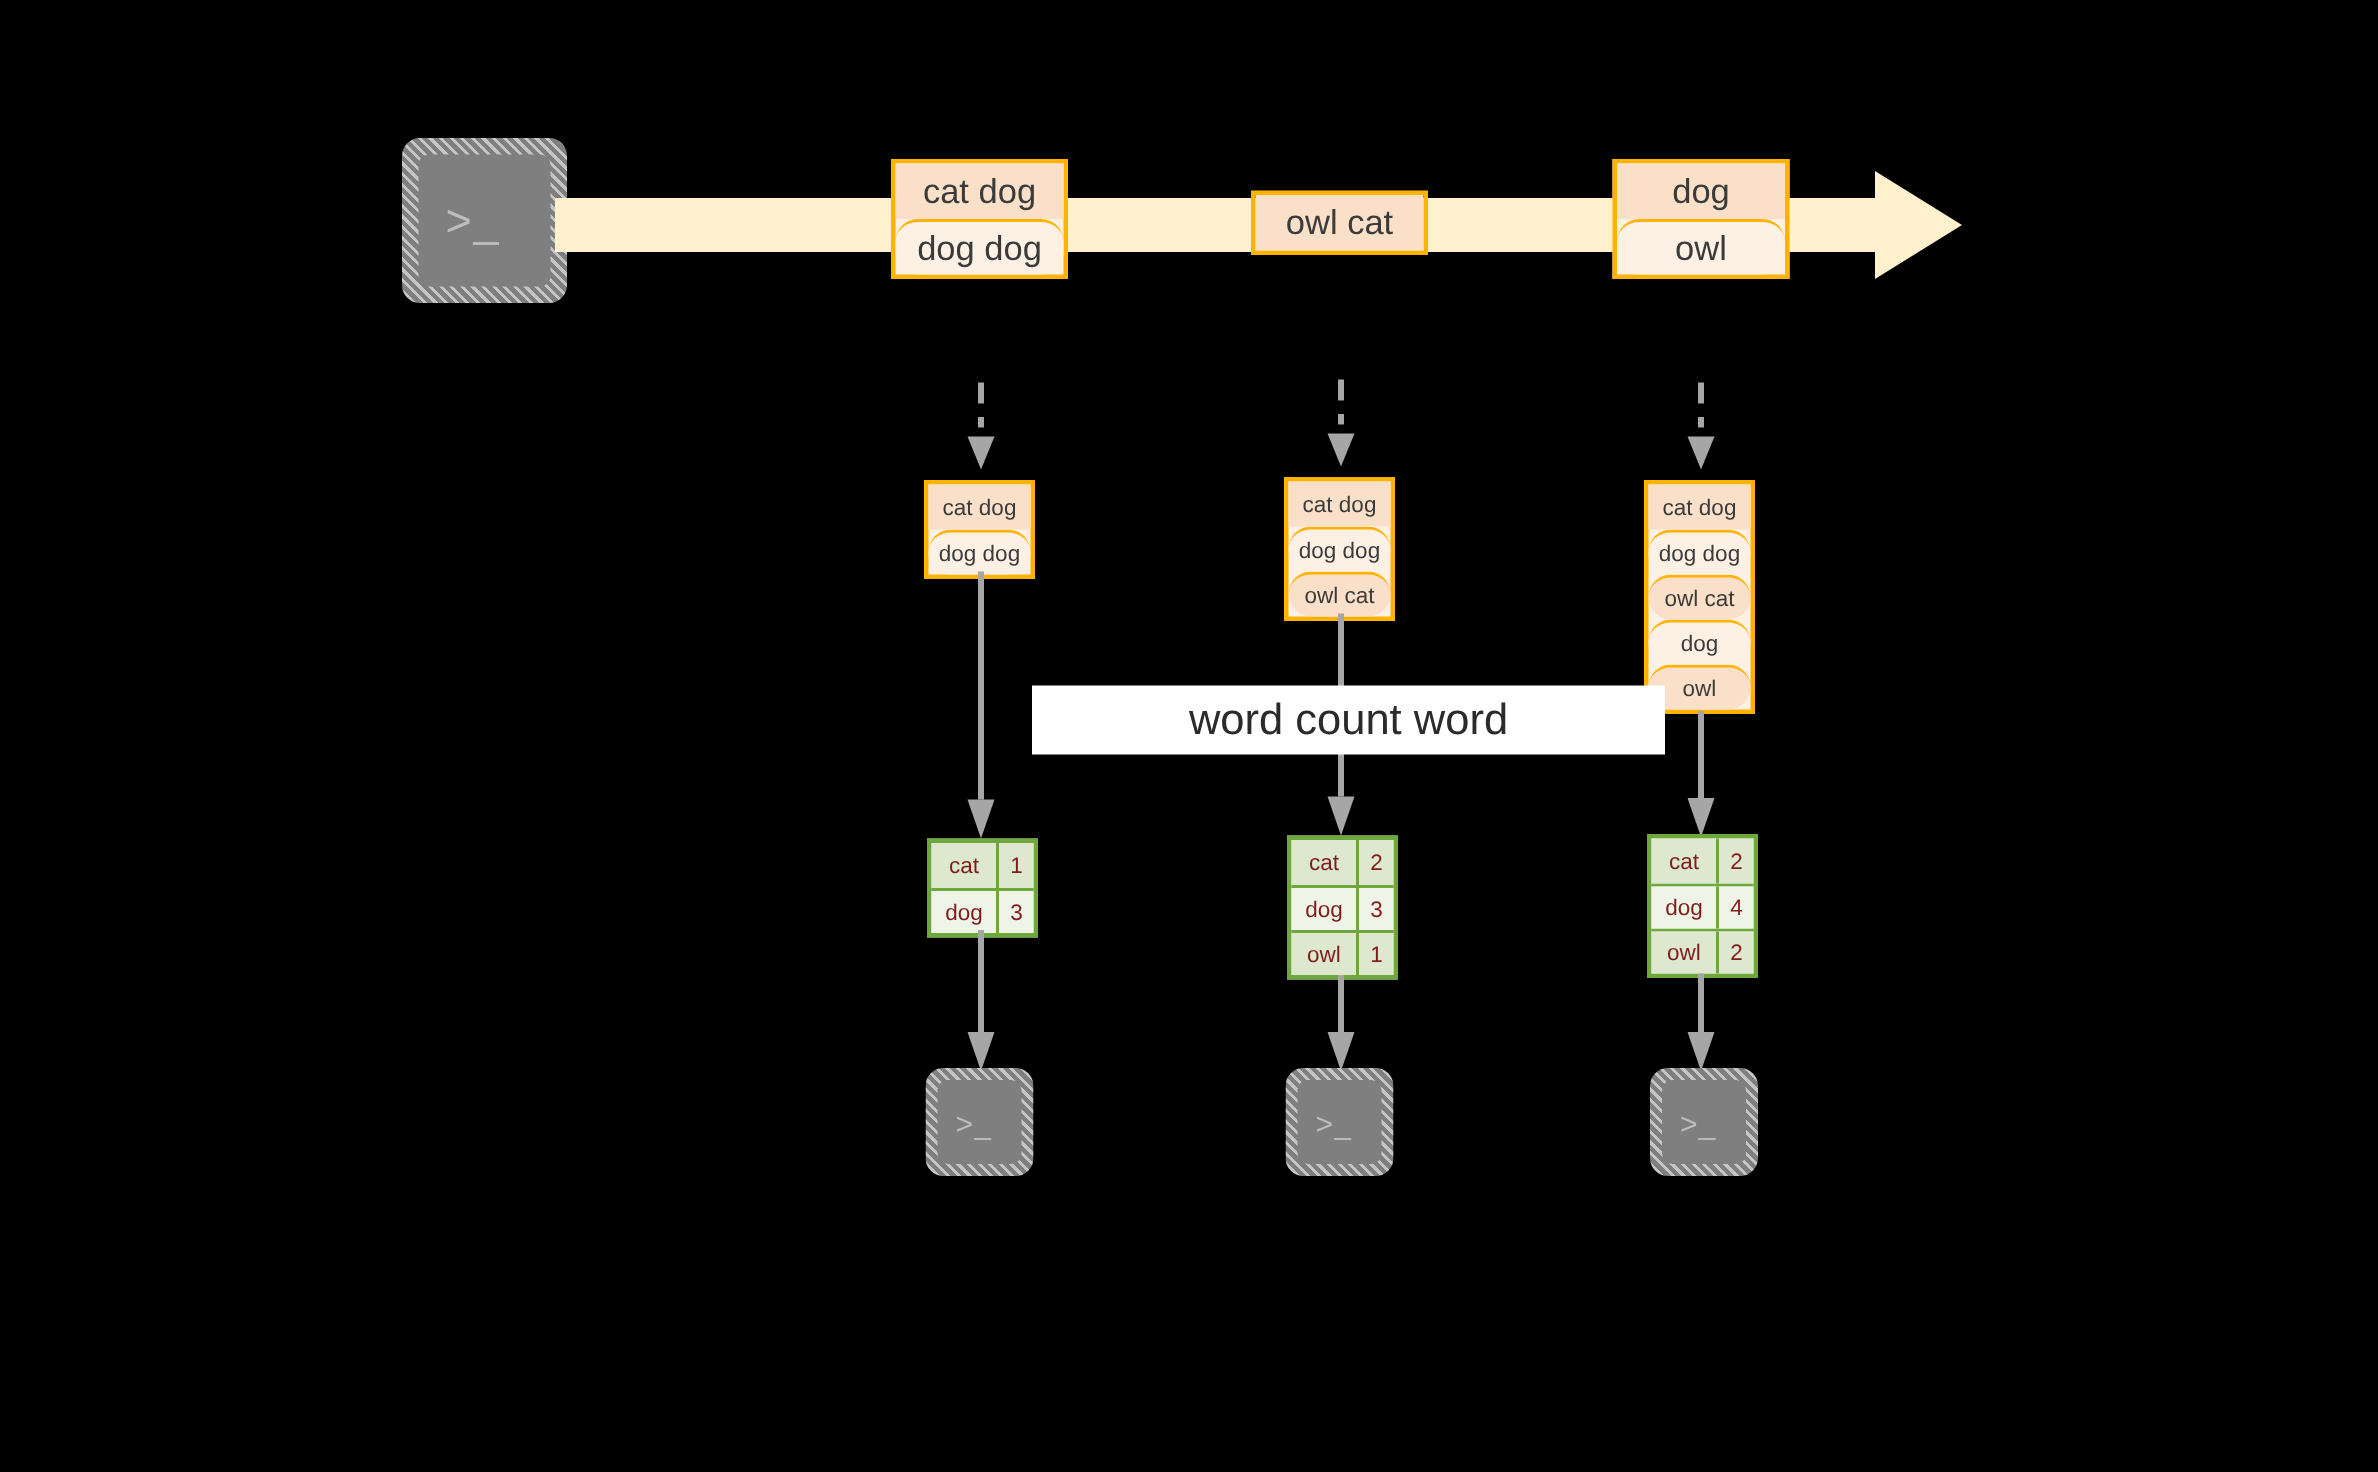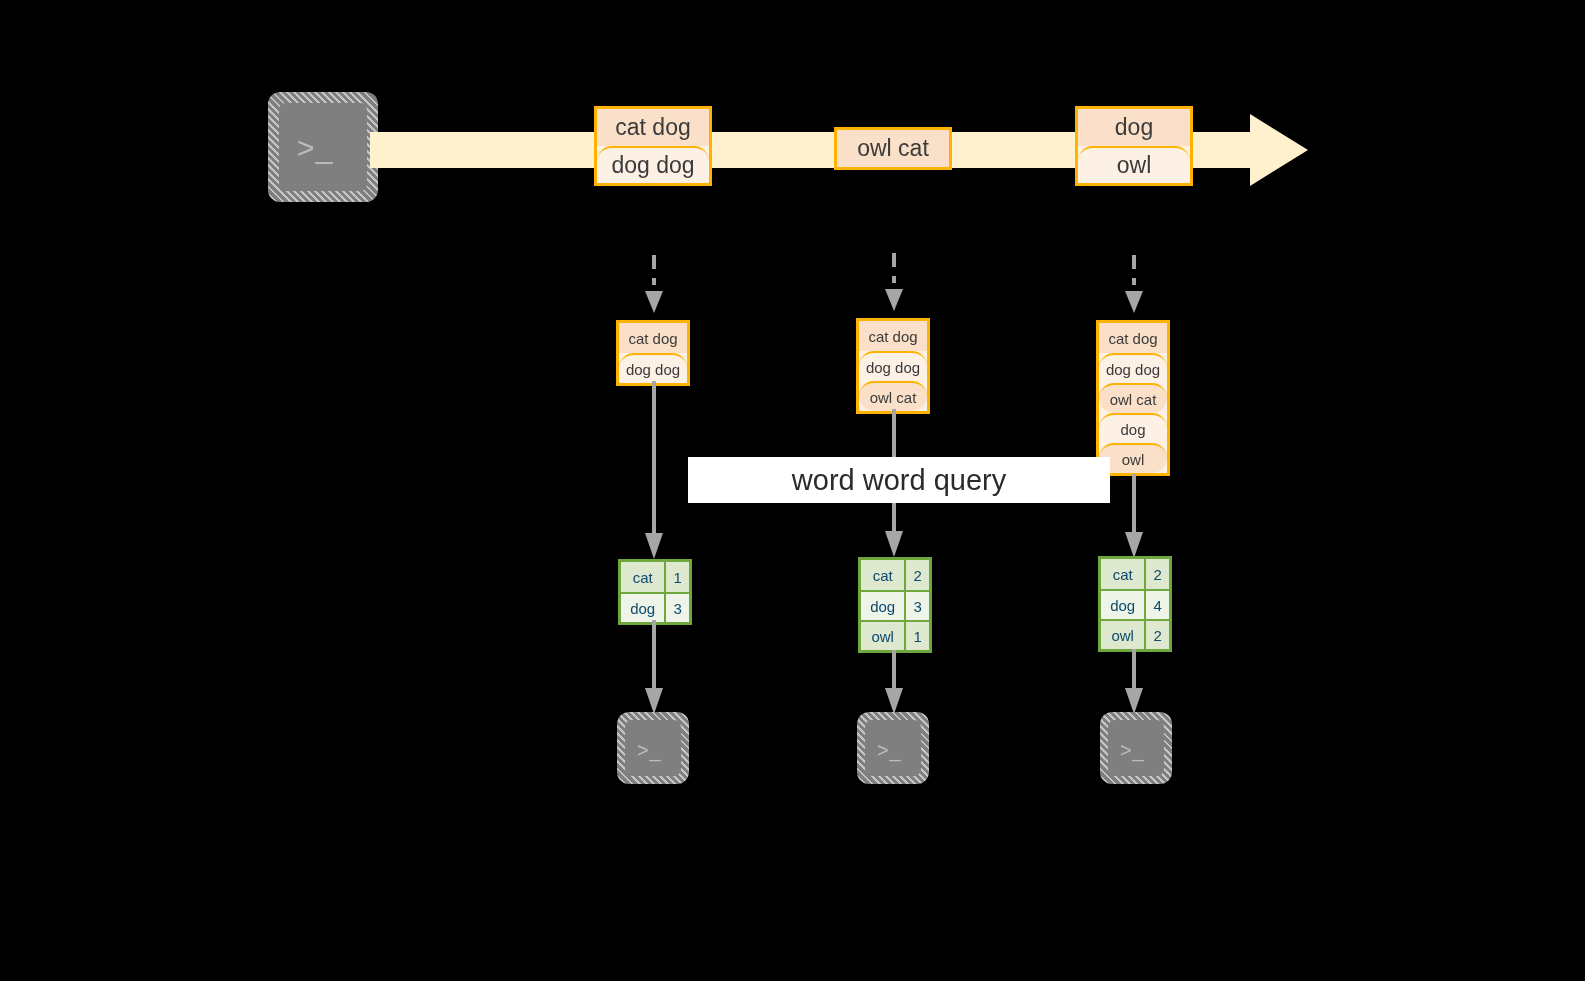--- a/index.html
+++ b/index.html
@@ -112,21 +112,21 @@
     height: 30px;
   }
   .restable .trow + .trow { border-top: 2px solid #6EA83C; }
   .restable .trow.dark .cell { background: #DDE8CE; }
   .restable .trow.light .cell { background: #EFF4E8; }
   .restable .cell {
     box-sizing: border-box;
     display: flex;
     align-items: center;
     justify-content: center;
-    color: #0c4a6e;
+    color: #7f1d1d;
     font-size: 15px;
     white-space: nowrap;
   }
   .restable .cell.word { width: 44px; }
   .restable .cell.count {
     width: 25px;
     border-left: 2px solid #6EA83C;
   }
   .rt1 { left: 618px; top: 559px; width: 74px; }
   .rt2 { left: 858px; top: 557px; width: 74px; }
@@ -234,21 +234,21 @@
     </svg>
   </div>
   <div class="conn" style="left:1123px; top:474px;">
     <svg width="22" height="86" viewBox="0 0 22 86">
       <line x1="11" y1="0" x2="11" y2="58" stroke="#A6A6A6" stroke-width="4"></line>
       <path d="M11,84 L2,58 L20,58 Z" fill="#A6A6A6"></path>
     </svg>
   </div>
 
   <div class="query-band">
-    <span class="qlabel">word word query</span>
+    <span class="qlabel">word count word</span>
   </div>
 
   <div class="restable rt1">
     <div class="trow dark">
       <div class="cell word">cat</div>
       <div class="cell count">1</div>
     </div>
     <div class="trow light">
       <div class="cell word">dog</div>
       <div class="cell count">3</div>

